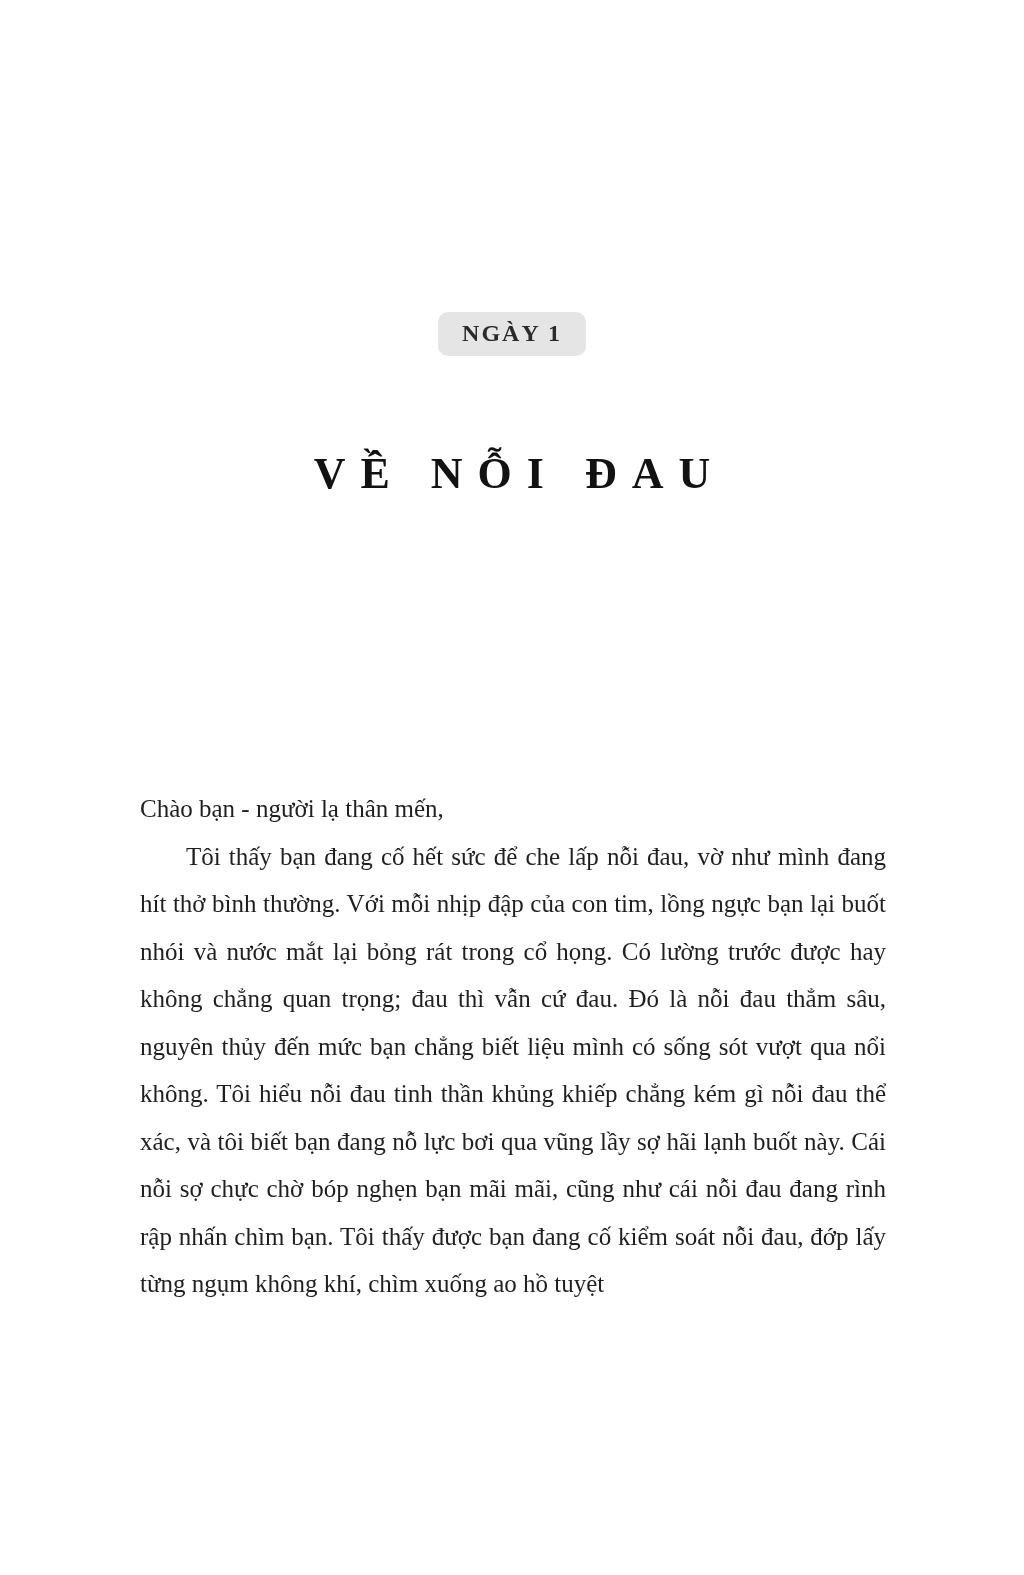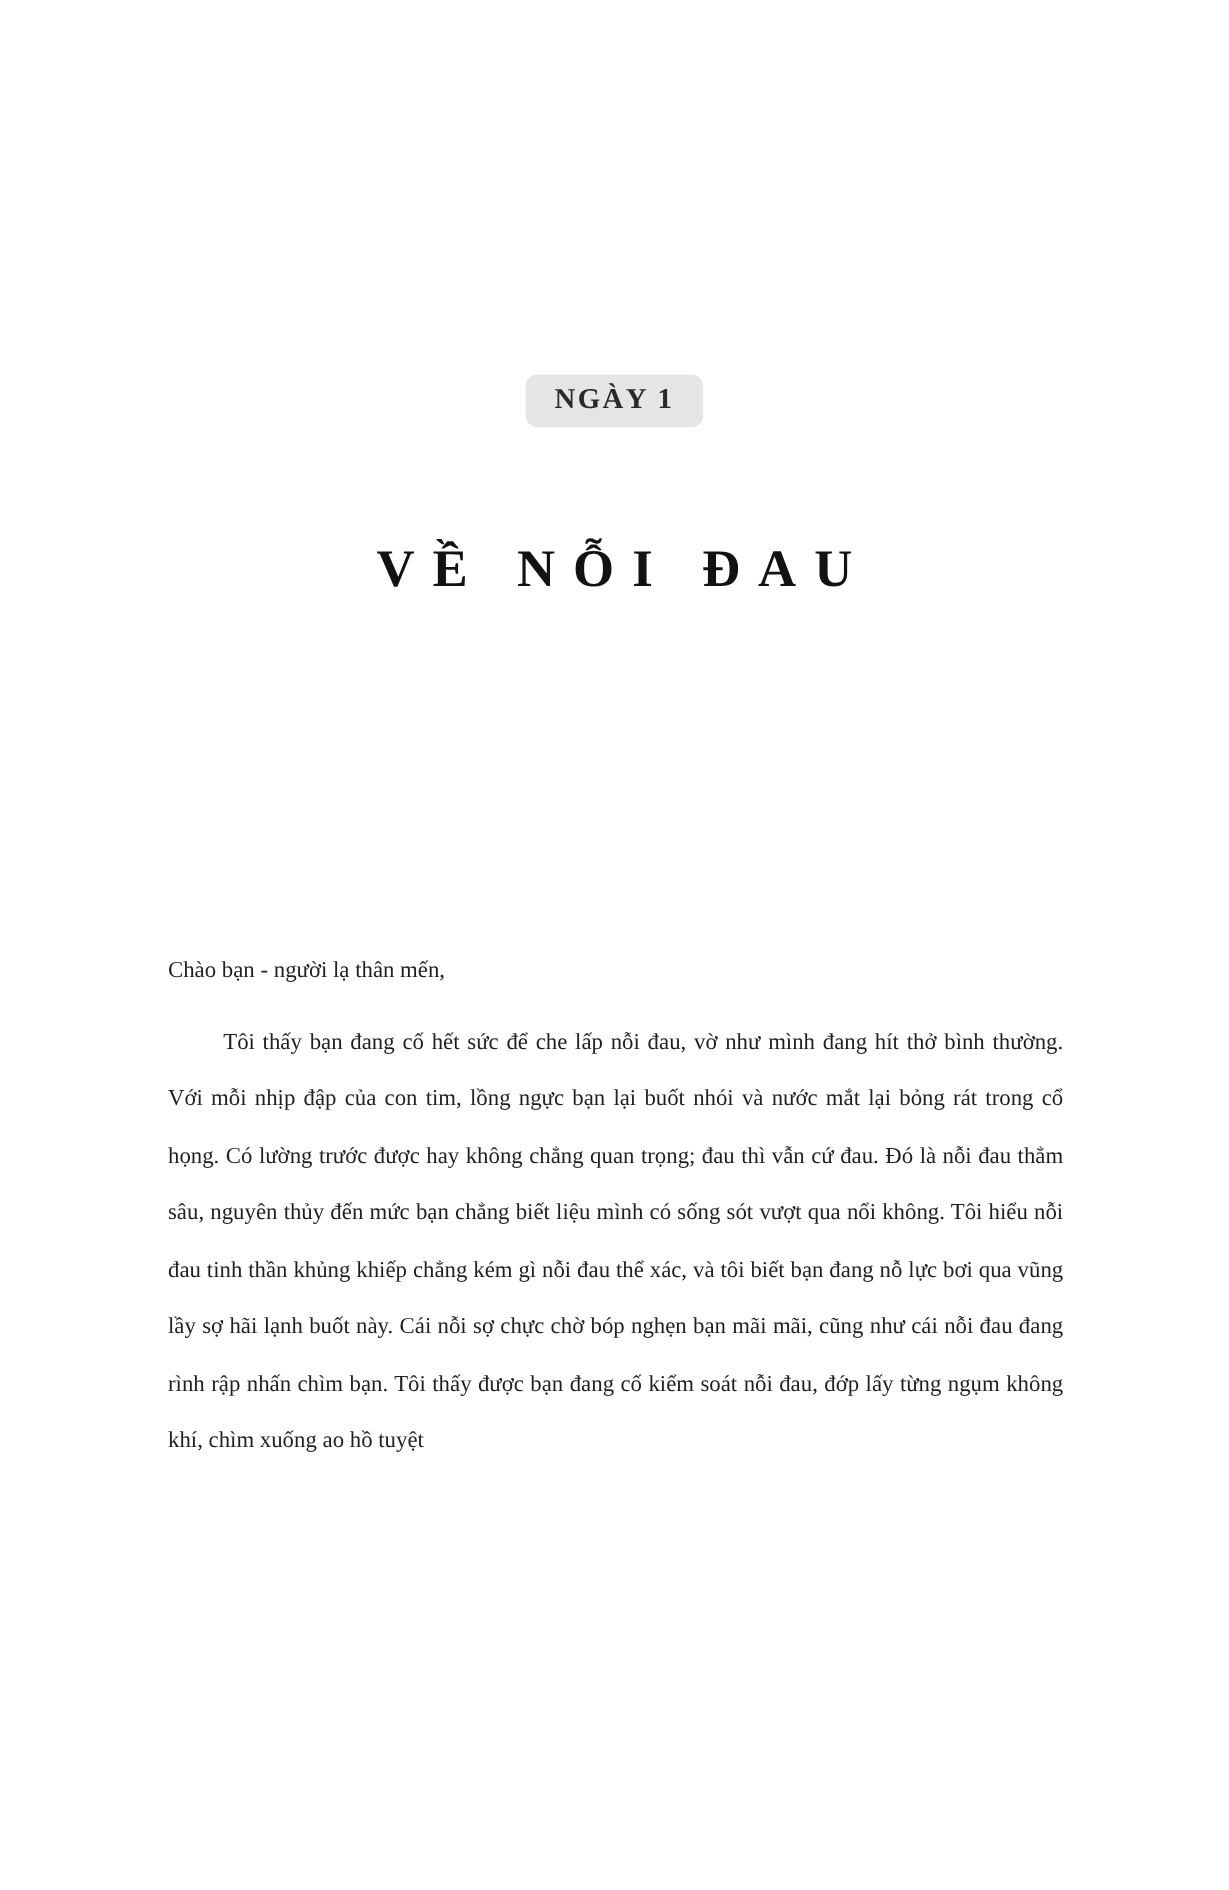--- a/index.html
+++ b/index.html
@@ -41,29 +41,28 @@
     text-align: center;
     font-size: 44px;
     font-weight: 700;
     letter-spacing: 15px;
     text-indent: 15px; 
     color: #121212;
   }
 
   .body-text {
     margin: 286px 138px 0 140px;
-    font-size: 19px;
+    font-size: 25px;
     line-height: 47.5px;
     text-align: justify;
     color: #1f1f1f;
   }
 
   .body-text p.indent {
     text-indent: 46px;
-    margin-top: 12px;
   }
 </style>
 </head>
 <body>
 
 <div class="page">
 
   <div class="badge-row">
     <span class="day-badge">NGÀY 1</span>
   </div>

